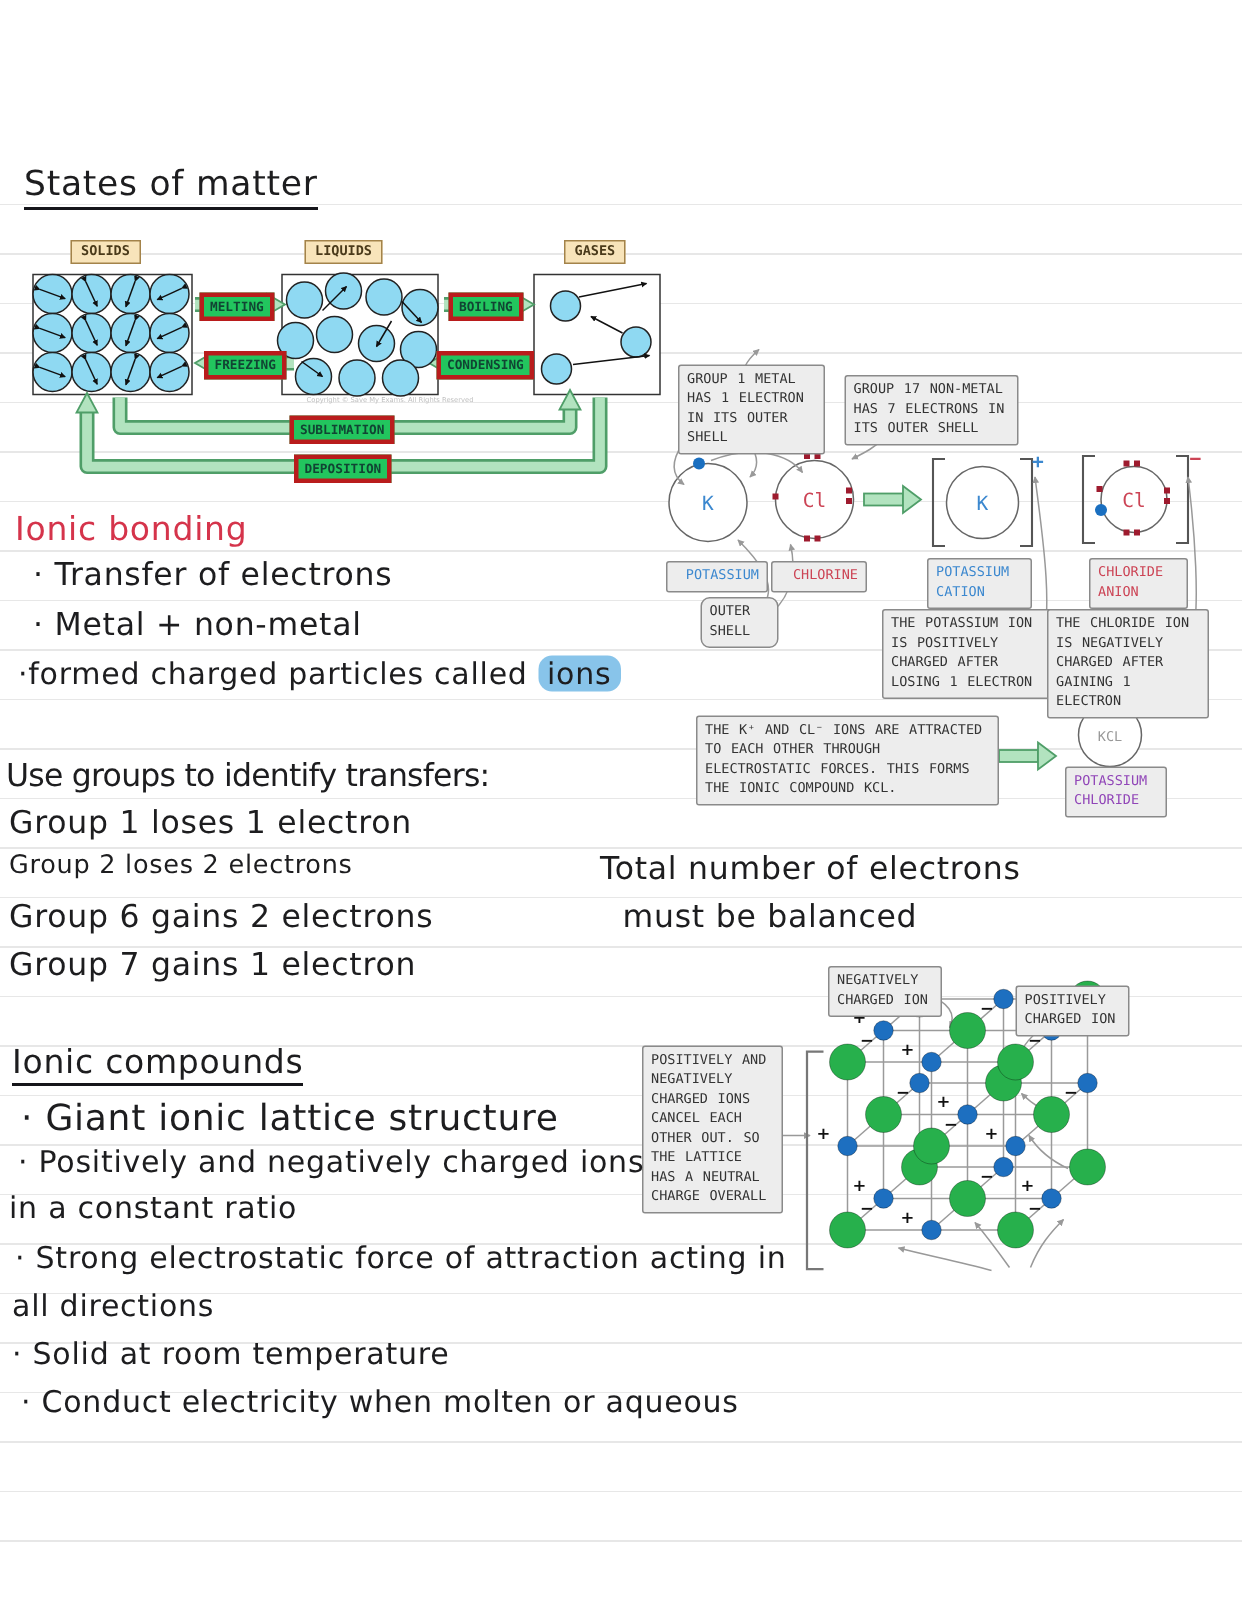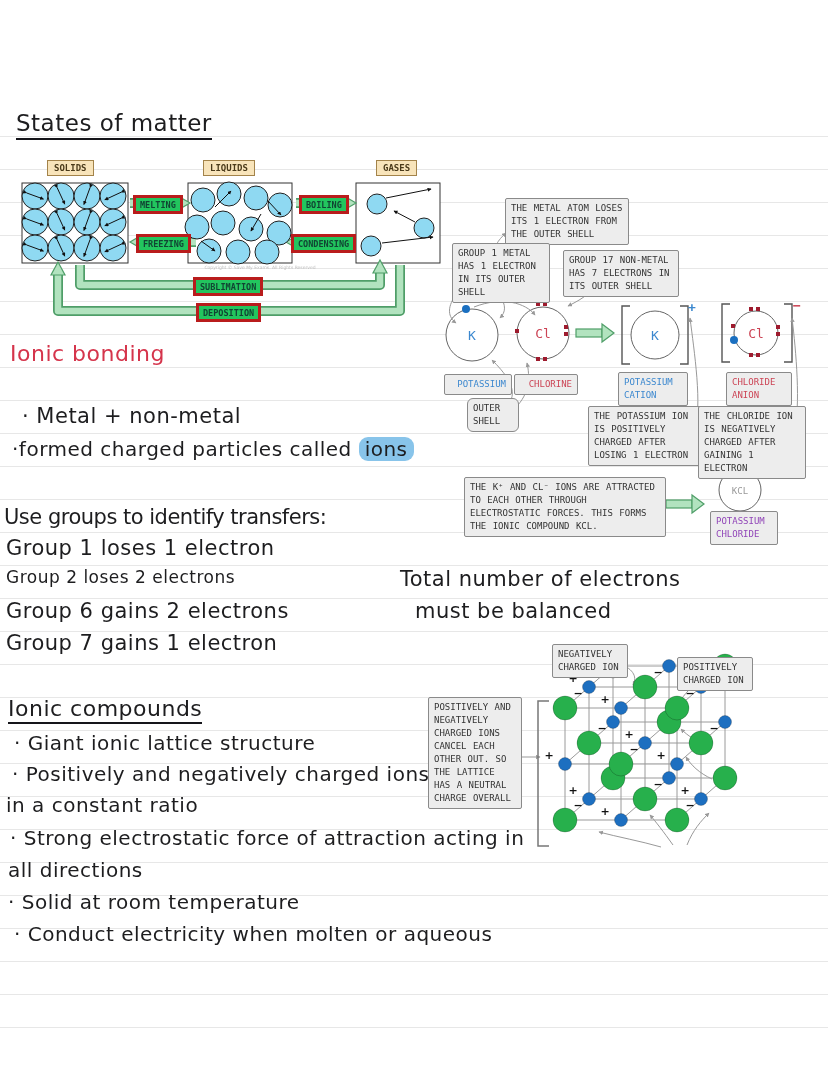--- a/index.html
+++ b/index.html
@@ -320,49 +320,49 @@
   <div class="state-label" style="left:203px;top:160px;">LIQUIDS</div>
   <div class="state-label" style="left:376px;top:160px;">GASES</div>
   <div class="change-label" style="left:133px;top:195px;">MELTING</div>
   <div class="change-label" style="left:136px;top:234px;">FREEZING</div>
   <div class="change-label" style="left:299px;top:195px;">BOILING</div>
   <div class="change-label" style="left:291px;top:234px;">CONDENSING</div>
   <div class="change-label" style="left:193px;top:277px;">SUBLIMATION</div>
   <div class="change-label" style="left:196px;top:303px;">DEPOSITION</div>
   <div class="copyright" style="left:180px;top:265px;">Copyright © Save My Exams. All Rights Reserved</div>
 
-  <div class="co" style="left:505px;top:198px;width:112px;">THE METAL ATOM LOSES ITS 1 ELECTRON FROM THE OUTER SHELL</div>
   <div class="co" style="left:452px;top:243px;width:86px;">GROUP 1 METAL HAS 1 ELECTRON IN ITS OUTER SHELL</div>
   <div class="co" style="left:563px;top:250px;width:104px;">GROUP 17 NON-METAL HAS 7 ELECTRONS IN ITS OUTER SHELL</div>
   <div class="co round" style="left:467px;top:398px;width:40px;">OUTER SHELL</div>
   <div class="co blue center" style="left:444px;top:374px;width:56px;">POTASSIUM</div>
   <div class="co red center" style="left:514px;top:374px;width:52px;">CHLORINE</div>
   <div class="co blue" style="left:618px;top:372px;width:58px;">POTASSIUM CATION</div>
   <div class="co red" style="left:726px;top:372px;width:54px;">CHLORIDE ANION</div>
   <div class="co" style="left:588px;top:406px;width:104px;">THE POTASSIUM ION IS POSITIVELY CHARGED AFTER LOSING 1 ELECTRON</div>
   <div class="co" style="left:698px;top:406px;width:96px;">THE CHLORIDE ION IS NEGATIVELY CHARGED AFTER GAINING 1 ELECTRON</div>
   <div class="co" style="left:464px;top:477px;width:190px;">THE K⁺ AND CL⁻ IONS ARE ATTRACTED TO EACH OTHER THROUGH ELECTROSTATIC FORCES. THIS FORMS THE IONIC COMPOUND KCL.</div>
   <div class="co purple" style="left:710px;top:511px;width:56px;">POTASSIUM CHLORIDE</div>
 
   <div class="co" style="left:552px;top:644px;width:64px;">NEGATIVELY CHARGED ION</div>
   <div class="co" style="left:677px;top:657px;width:64px;">POSITIVELY CHARGED ION</div>
   <div class="co" style="left:428px;top:697px;width:82px;">POSITIVELY AND NEGATIVELY CHARGED IONS CANCEL EACH OTHER OUT. SO THE LATTICE HAS A NEUTRAL CHARGE OVERALL</div>
 
   <div class="hw title" style="left:16px;top:110px;">States of matter</div>
   <div class="hw red" style="left:10px;top:341px;">Ionic bonding</div>
+  <div class="hw" style="left:22px;top:371px;font-size:21px;">· Transfer of electrons</div>
   <div class="hw" style="left:22px;top:404px;font-size:21px;">· Metal + non-metal</div>
   <div class="hw" style="left:12px;top:437px;font-size:20px;"><span>·formed charged particles called </span><span class="hl">ions</span></div>
   <div class="hw" style="left:4px;top:505px;font-size:21px;letter-spacing:-0.5px;">Use groups to identify transfers:</div>
   <div class="hw" style="left:6px;top:536px;font-size:21px;">Group 1 loses 1 electron</div>
   <div class="hw" style="left:6px;top:567px;font-size:17px;">Group 2 loses 2 electrons</div>
   <div class="hw" style="left:6px;top:599px;font-size:21px;">Group 6 gains 2 electrons</div>
   <div class="hw" style="left:6px;top:631px;font-size:21px;">Group 7 gains 1 electron</div>
   <div class="hw" style="left:400px;top:567px;font-size:21px;">Total number of electrons</div>
   <div class="hw" style="left:415px;top:599px;font-size:21px;">must be balanced</div>
   <div class="hw head2" style="left:8px;top:696px;">Ionic compounds</div>
-  <div class="hw" style="left:14px;top:731px;font-size:20px;">· Giant ionic lattice structure</div>
+  <div class="hw" style="left:14px;top:731px;font-size:24px;">· Giant ionic lattice structure</div>
   <div class="hw" style="left:12px;top:762px;font-size:20px;">· Positively and negatively charged ions</div>
   <div class="hw" style="left:6px;top:793px;font-size:20px;">in a constant ratio</div>
   <div class="hw" style="left:10px;top:826px;font-size:20px;">· Strong electrostatic force of attraction acting in</div>
   <div class="hw" style="left:8px;top:858px;font-size:20px;">all directions</div>
   <div class="hw" style="left:8px;top:890px;font-size:20px;">· Solid at room temperature</div>
   <div class="hw" style="left:14px;top:922px;font-size:20px;">· Conduct electricity when molten or aqueous</div>
 </div>
 
 </body></html>

